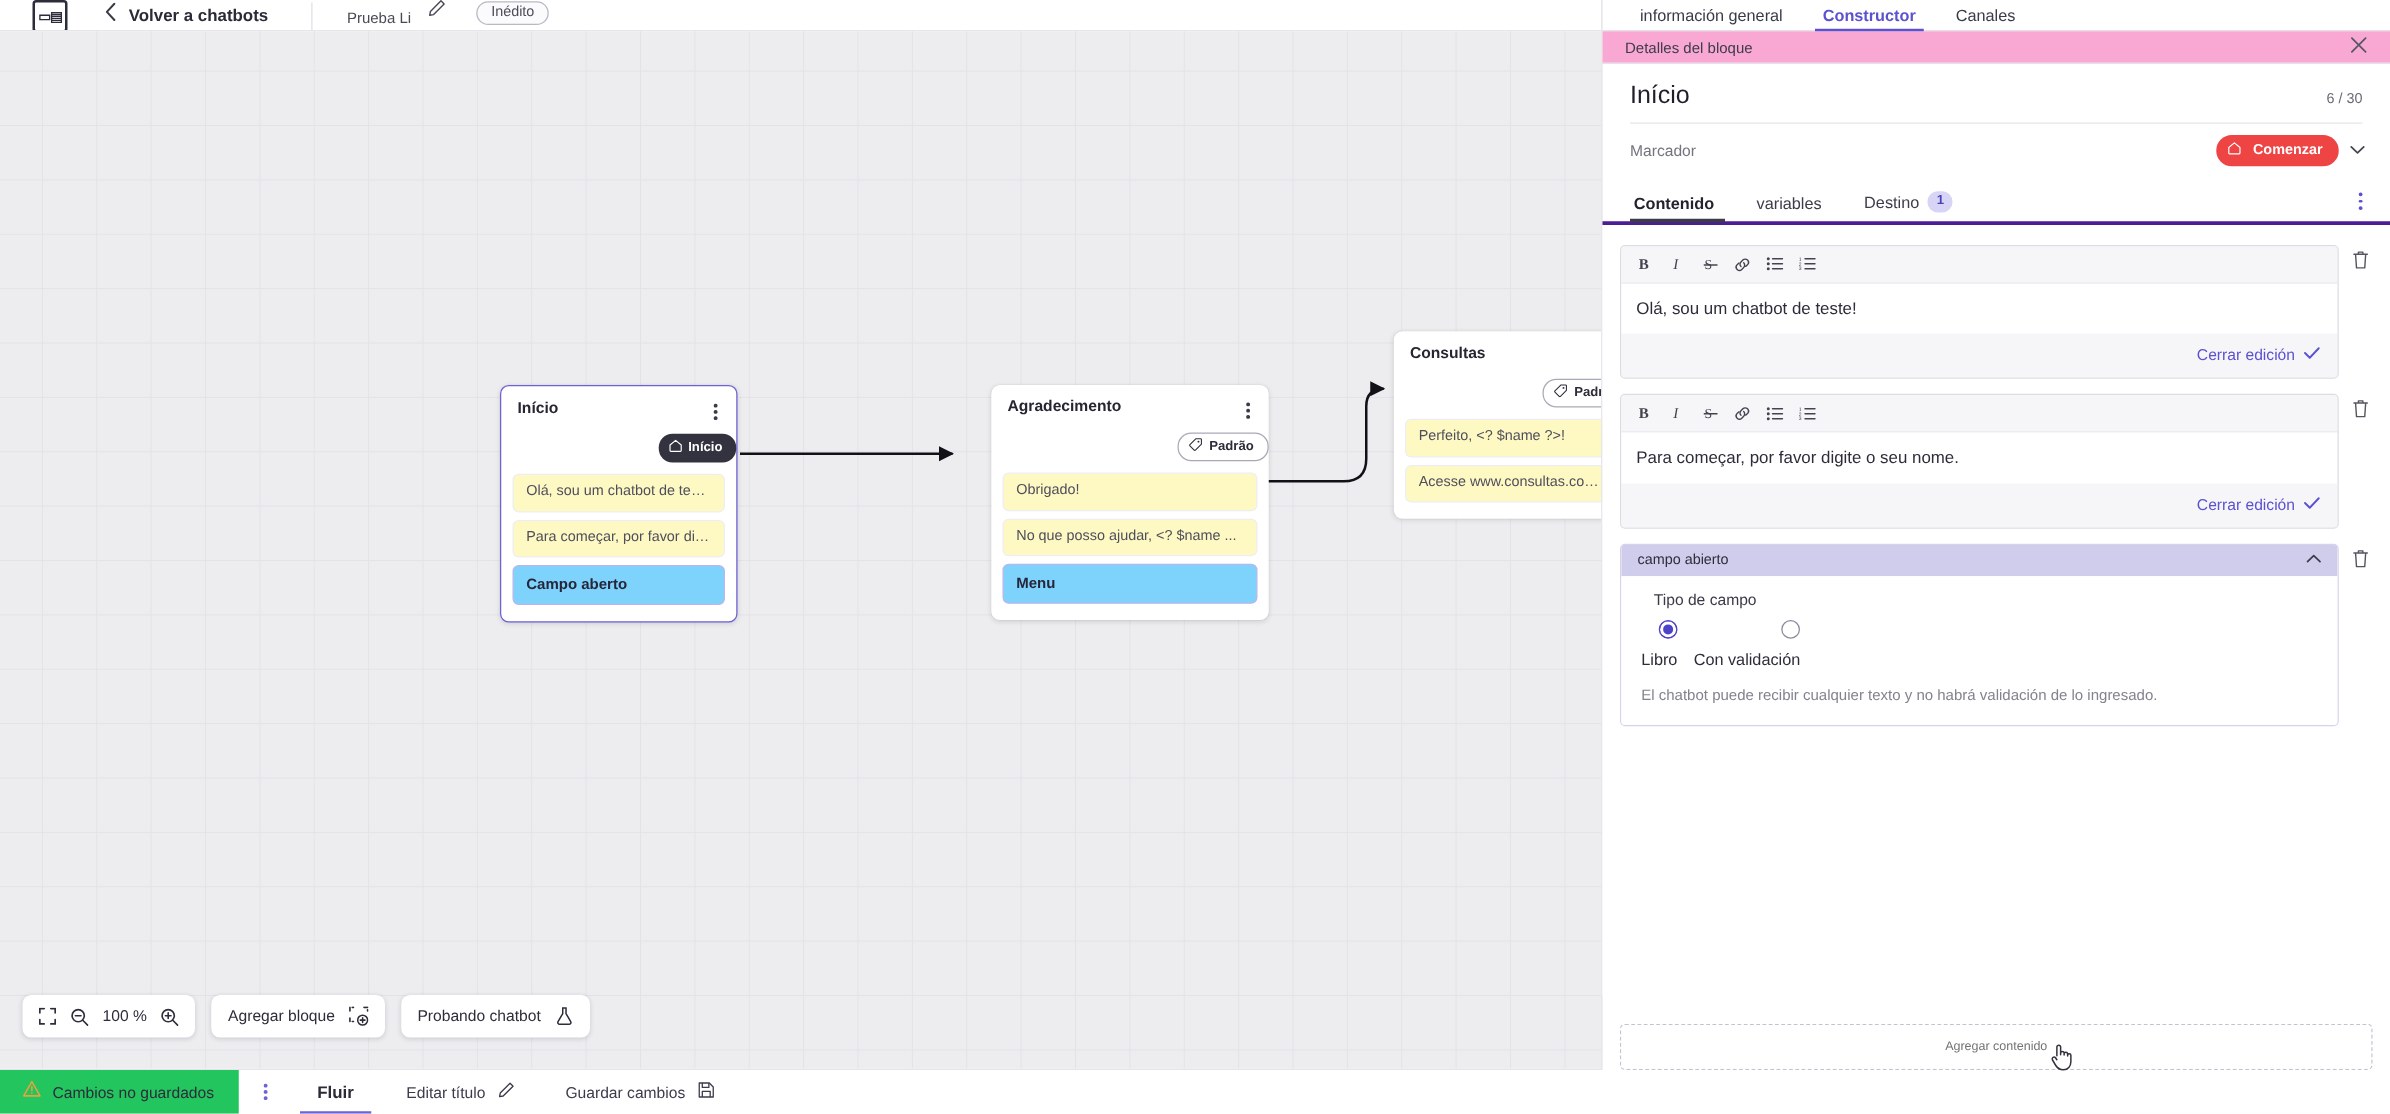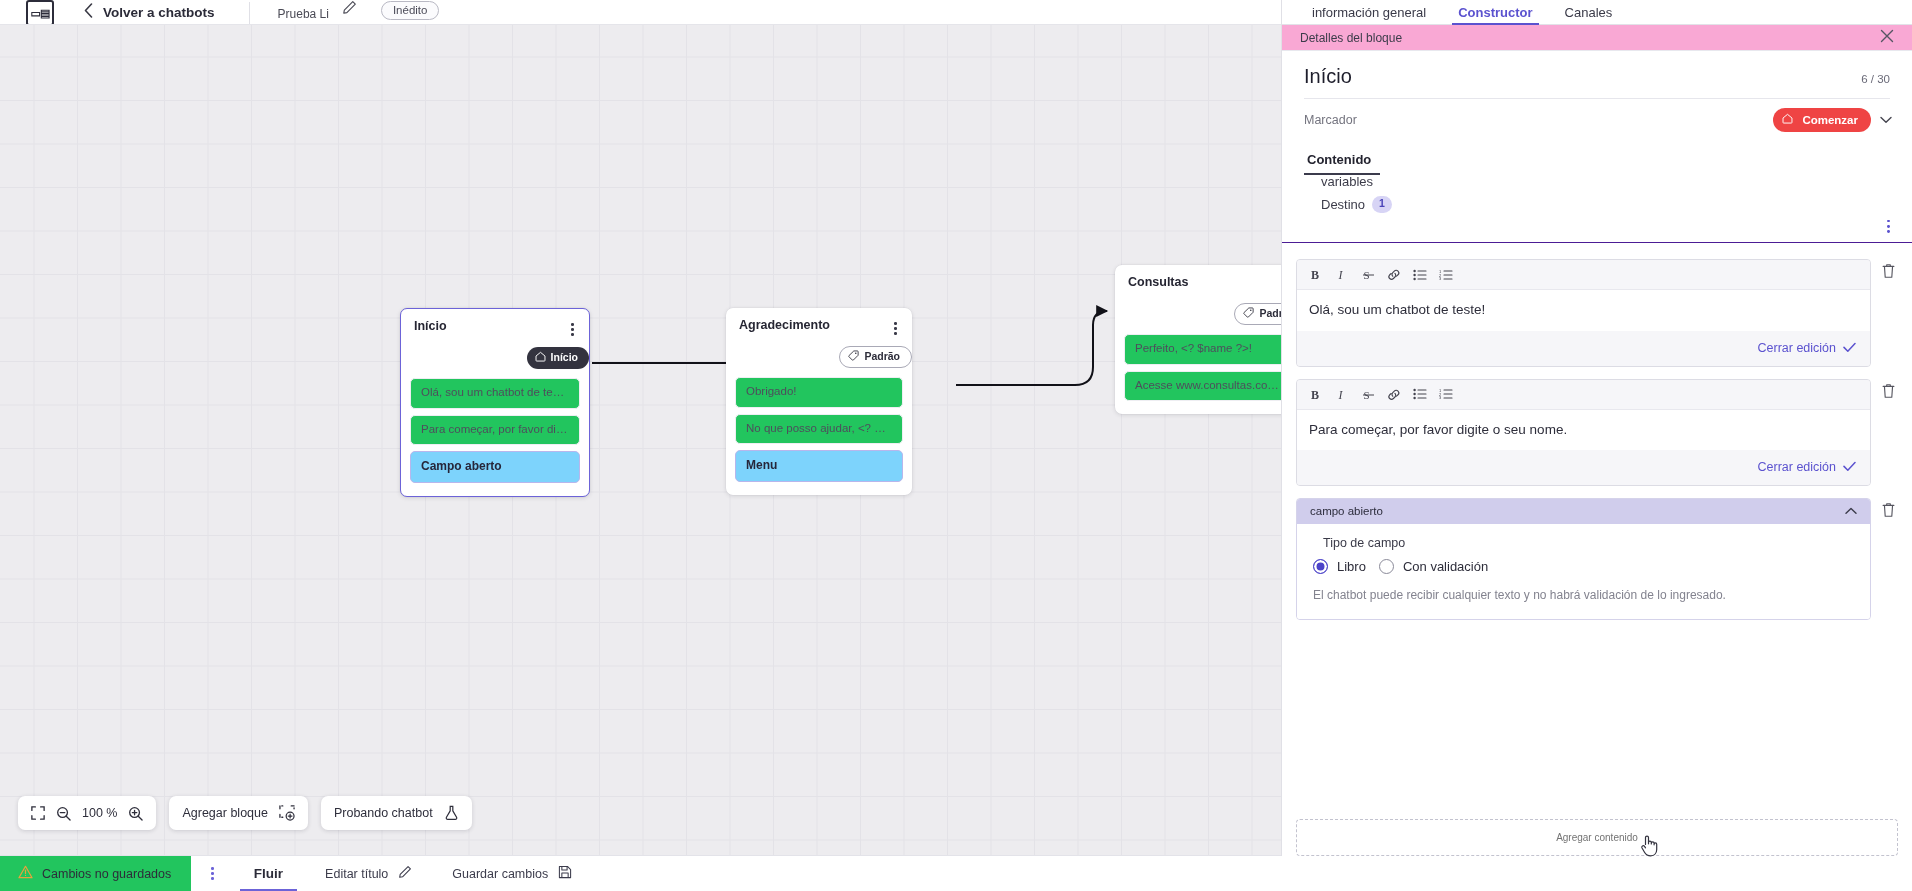--- a/index.html
+++ b/index.html
@@ -84,21 +84,21 @@
   }
   .badge-padrao {
     display: inline-flex; align-items: center; gap: 5px;
     background: #ffffff; color: #2d2d3a;
     border: 1px solid #a9a9b6;
     font-size: 10.5px; font-weight: 700;
     padding: 3px 11px 4px 8px; border-radius: 11px;
   }
   .node-item {
     margin: 0 9px 6px 9px; padding: 7px 10px 8px;
-    background: #22c55e; border: 1px solid #eeeef2; border-radius: 5px;
+    background: #fef9c3; border: 1px solid #eeeef2; border-radius: 5px;
     font-size: 11.5px; color: #4e4e5c; line-height: 1.2;
     white-space: nowrap; overflow: hidden; text-overflow: ellipsis;
   }
   .node-item.highlight {
     background: #7dd3fc; border-color: #b8b6ec;
     color: #26263a; font-weight: 700; font-size: 12px;
   }
 
   
   .canvas-toolbar { position: absolute; left: 18px; bottom: 25px; display: flex; gap: 13px; z-index: 5; }
@@ -176,22 +176,22 @@
   .marcador-lbl { font-size: 12.5px; color: #74747f; }
   .marcador-right { display: flex; align-items: center; gap: 9px; }
   .pill-comenzar {
     display: inline-flex; align-items: center; gap: 9px;
     background: #ef4444; color: #ffffff; font-size: 11.5px; font-weight: 700;
     padding: 5px 13px 6px 9px; border-radius: 13px;
   }
   .chev-down { font-size: 11px; color: #45454f; }
 
   .content-tabs {
-    display: flex; align-items: flex-start; gap: 0;
-    padding: 12px 22px 0 22px; border-bottom: 1px solid #4c1d95; margin-top: 8px; flex-direction: column;
+    display: flex; align-items: flex-end; gap: 0;
+    padding: 12px 22px 0 22px; border-bottom: 3px solid #4c1d95; margin-top: 8px;
   }
   .ctab {
     font-size: 13px; color: #3c3c4a; padding: 0 17px 7px; position: relative; white-space: nowrap;
     display: flex; align-items: center; gap: 7px;
   }
   .ctab:first-child { padding-left: 3px; }
   .ctab.active { font-weight: 700; color: #23232f; }
   .ctab.active::after {
     content: ''; position: absolute; left: 0px; right: 8px; bottom: -1px; height: 2.5px; background: #3b3b4c;
   }
@@ -230,21 +230,21 @@
   .field-card {
     flex: 1; border: 1px solid #d5d3ea; border-radius: 4px; overflow: hidden; background: #fff;
   }
   .field-card-hd {
     background: #d0cdec; display: flex; align-items: center; justify-content: space-between;
     padding: 6px 13px 7px; font-size: 11.5px; color: #2c2c3c;
   }
   .field-card-bd { padding: 12px 16px 15px; background: #ffffff; }
   .field-sub { font-size: 12.5px; color: #3a3a48; padding-left: 10px; }
   .radio-row { display: flex; align-items: center; gap: 13px; margin-top: 9px; }
-  .radio-opt { display: flex; align-items: flex-end; gap: 9px; }
+  .radio-opt { display: flex; align-items: flex-end; gap: 9px; flex-direction: column; }
   .radio {
     width: 15px; height: 15px; border-radius: 50%; border: 1.5px solid #8a8a99;
     background: #fff; flex: 0 0 auto; position: relative;
   }
   .radio.on { border-color: #4c43c9; background: #4c43c9; box-shadow: inset 0 0 0 2.5px #ffffff; }
   .radio-lbl { font-size: 13px; color: #2d2d3a; }
   .field-help { margin-top: 12px; font-size: 12px; color: #83838f; line-height: 1.5; }
 
   .add-content {
     margin: 22px 14px 0 14px; height: 37px;
@@ -313,21 +313,21 @@
               </svg>
           </span>
           <span>Início</span>
         </span>
       </div>
       <div class="node-item">Olá, sou um chatbot de teste!</div>
       <div class="node-item">Para começar, por favor digite o ...</div>
       <div class="node-item highlight">Campo aberto</div>
     </div>
 
-    <div class="node" style="left:726px; top:283px; width:186px;">
+    <div class="node" style="left:793px; top:283px; width:222px;">
       <div class="node-head">
         <span class="node-title">Agradecimento</span>
         <span class="kebab">
             <i></i>
             <i></i>
             <i></i>
           </span>
       </div>
       <div class="node-badge-row">
         <span class="badge-padrao">

